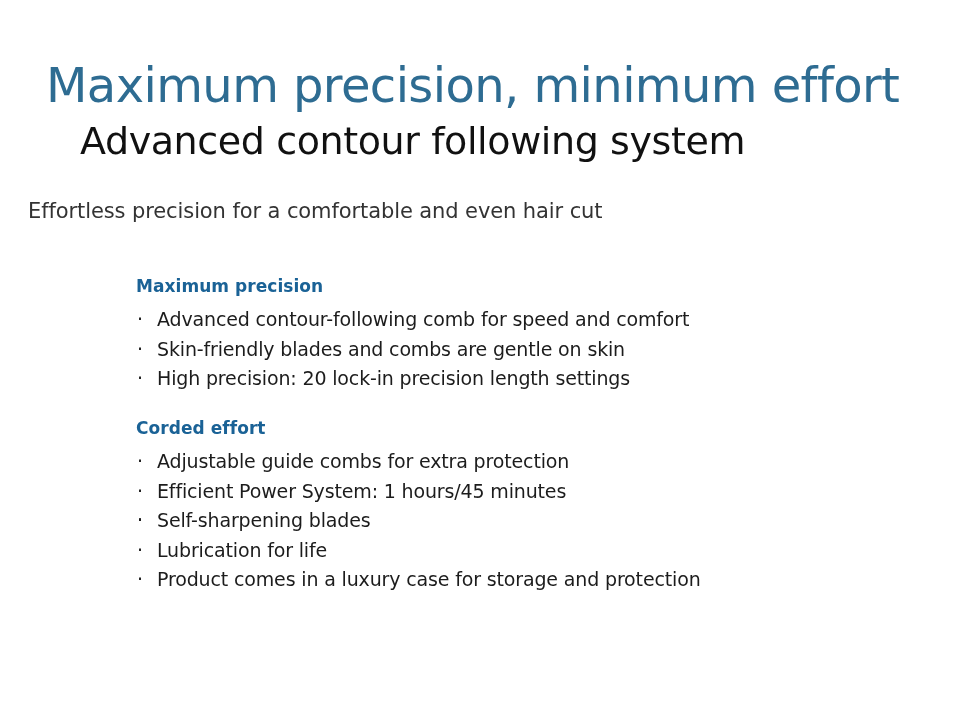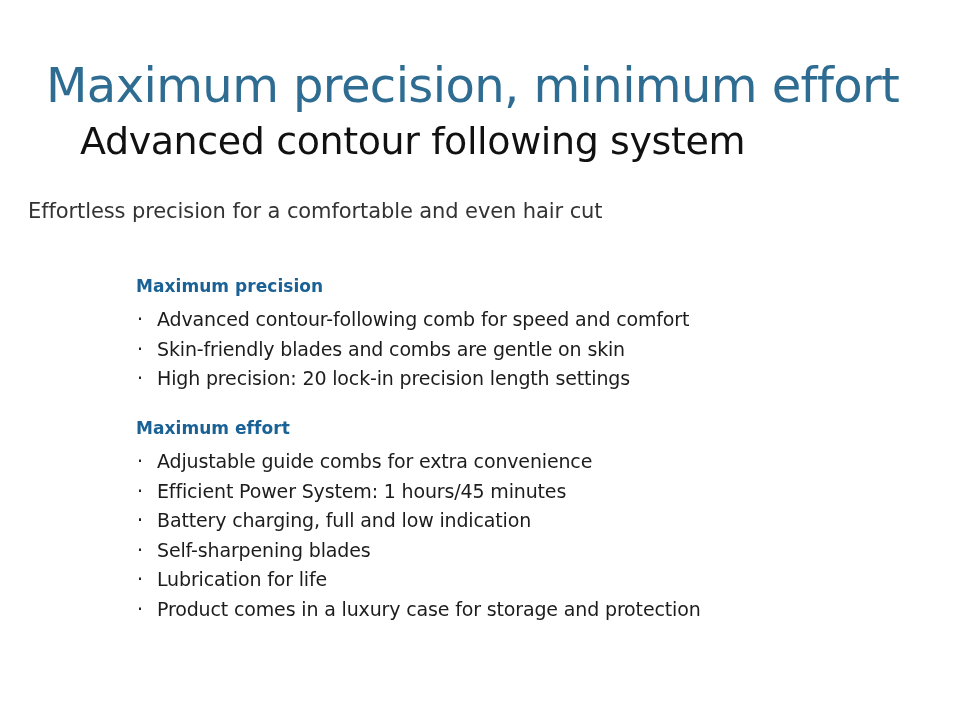--- a/index.html
+++ b/index.html
@@ -142,36 +142,35 @@
           <span class="bullet-text">Skin-friendly blades and combs are gentle on skin</span>
         </li>
         <li class="bullet-item">
           <span class="bullet-marker">·</span>
           <span class="bullet-text">High precision: 20 lock-in precision length settings</span>
         </li>
       </ul>
     </div>
 
     <div class="feature-section">
-      <div class="section-heading">Maximum effort</div>
+      <div class="section-heading">Corded effort</div>
       <ul class="bullet-list">
         <li class="bullet-item">
           <span class="bullet-marker">·</span>
-          <span class="bullet-text">Adjustable guide combs for extra convenience</span>
+          <span class="bullet-text">Adjustable guide combs for extra protection</span>
         </li>
         <li class="bullet-item">
           <span class="bullet-marker">·</span>
           <span class="bullet-text">Efficient Power System: 1 hours/45 minutes</span>
         </li>
         <li class="bullet-item">
           <span class="bullet-marker">·</span>
         </li>
         <li class="bullet-item">
           <span class="bullet-marker">·</span>
-          <span class="bullet-text">Battery charging, full and low indication</span>
         </li>
         <li class="bullet-item">
           <span class="bullet-marker">·</span>
           <span class="bullet-text">Self-sharpening blades</span>
         </li>
         <li class="bullet-item">
           <span class="bullet-marker">·</span>
           <span class="bullet-text">Lubrication for life</span>
         </li>
         <li class="bullet-item">

